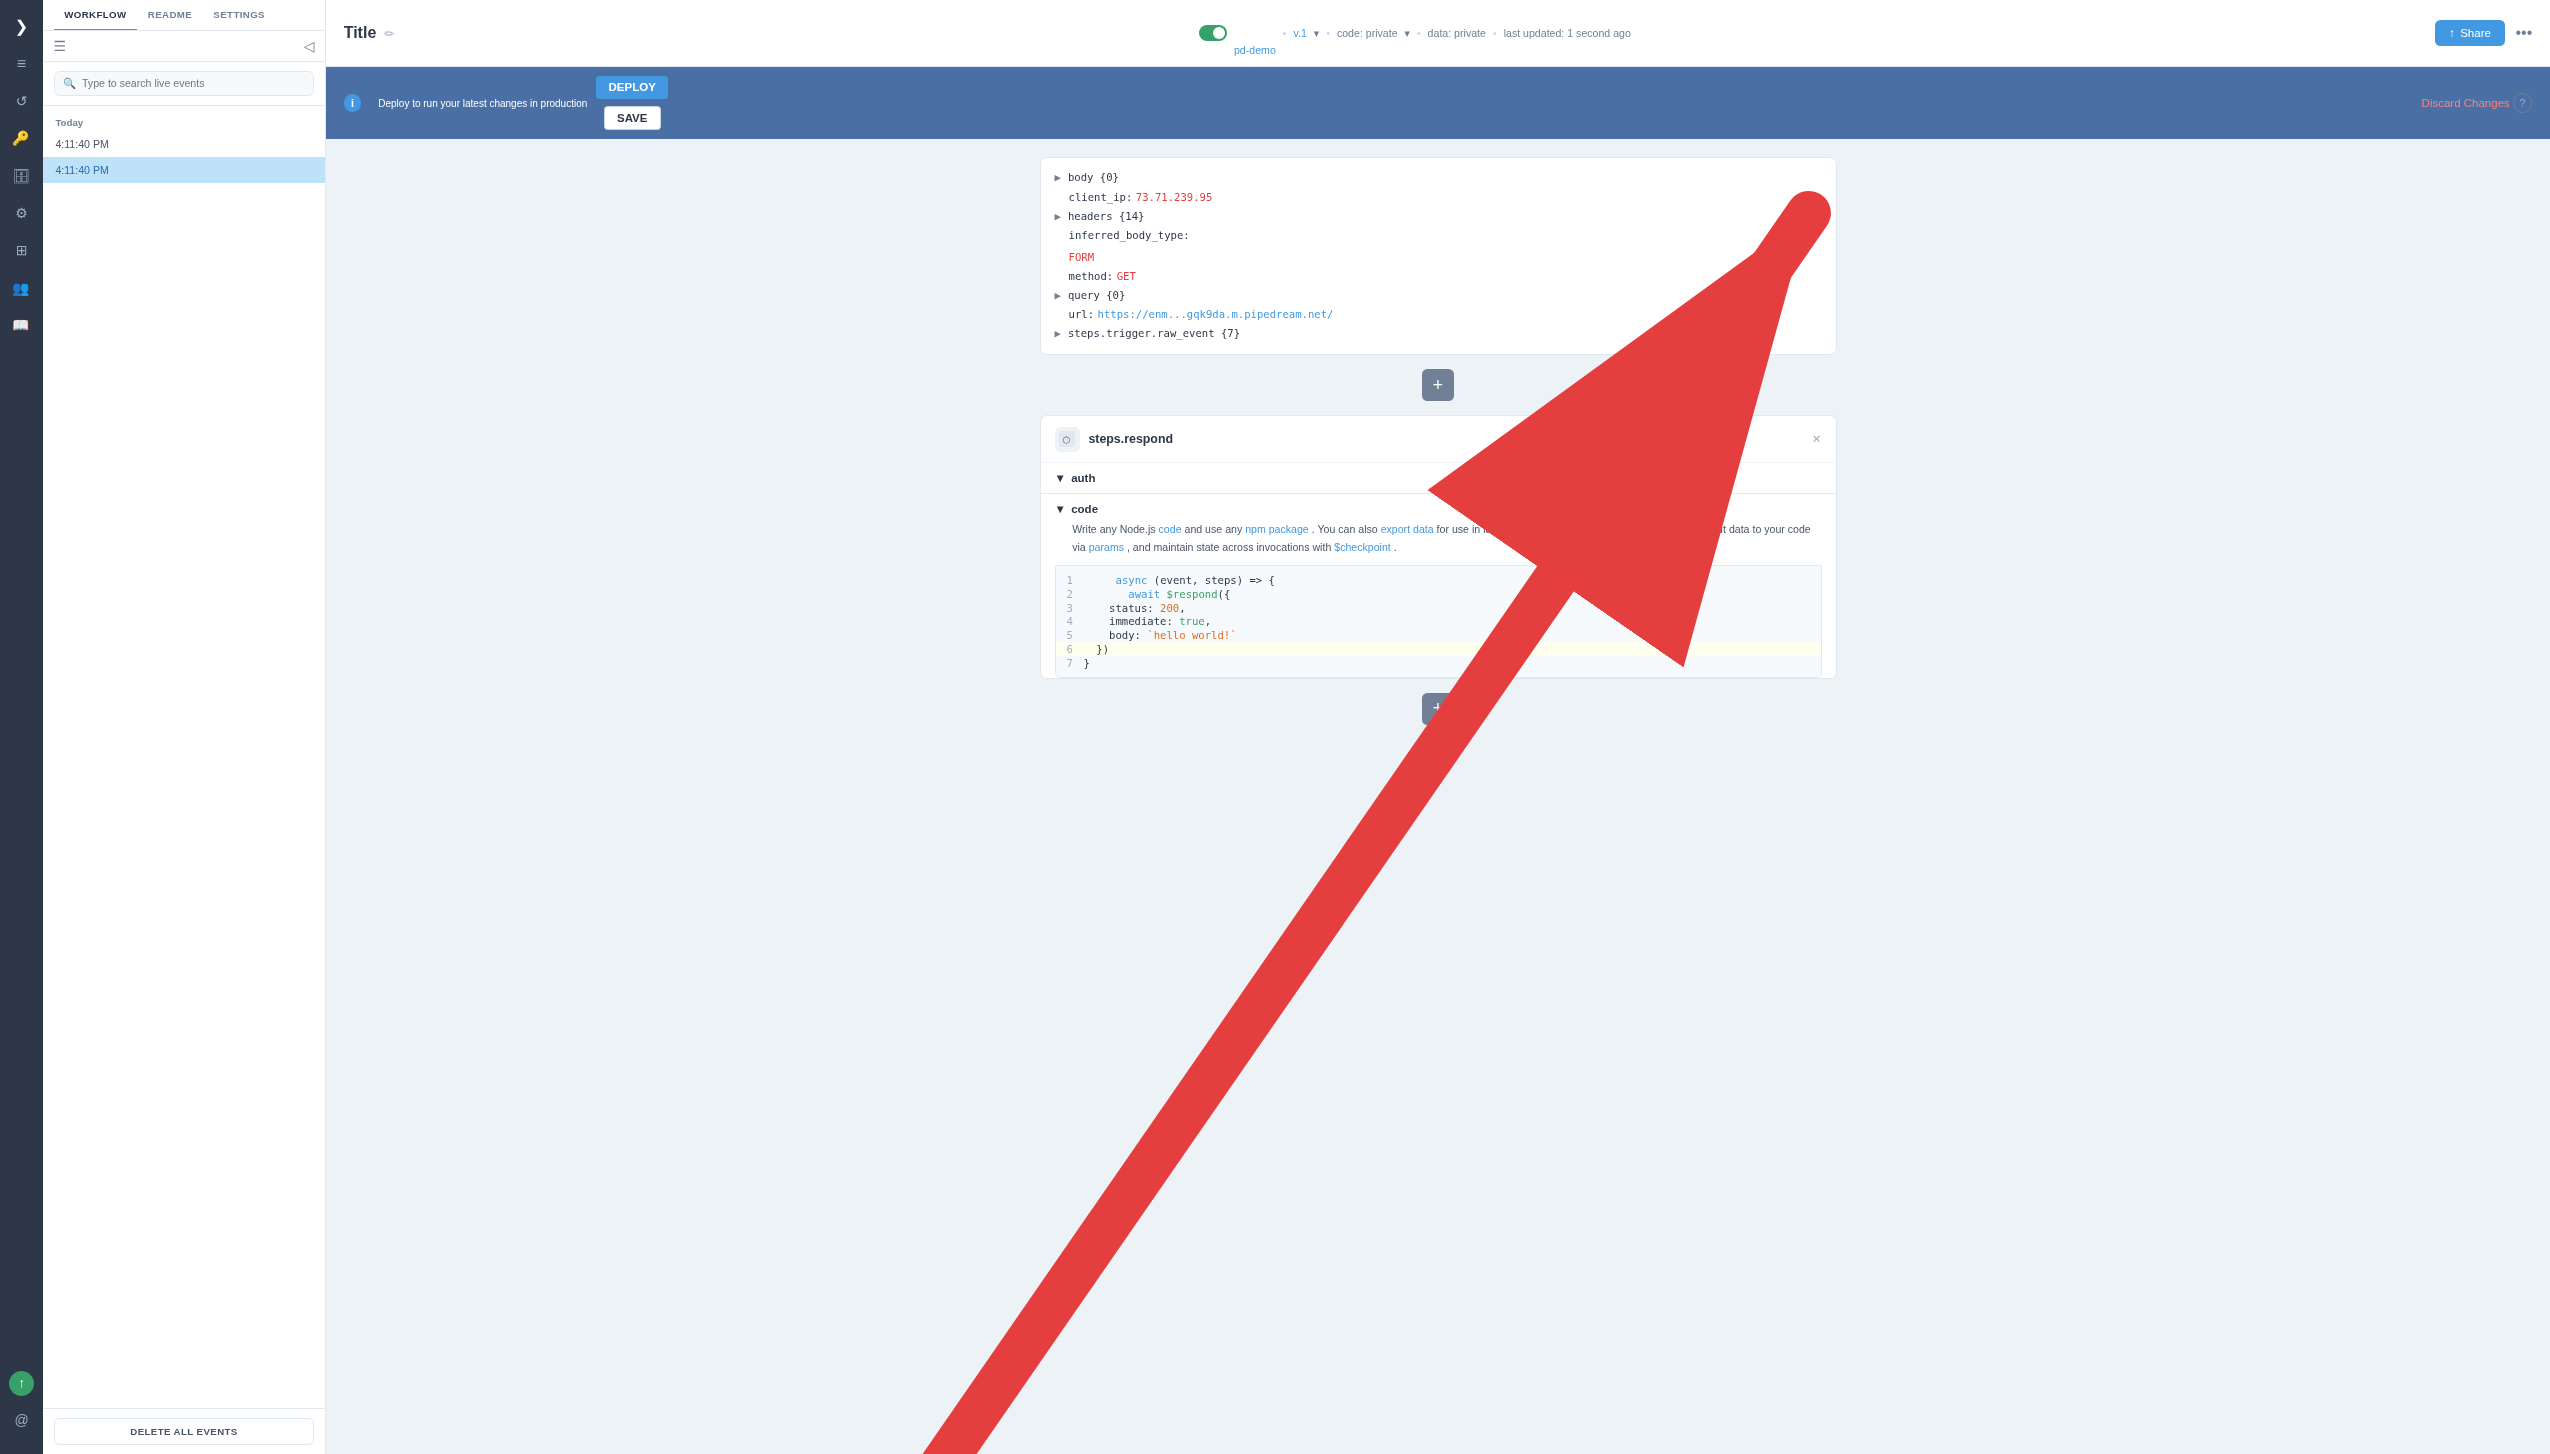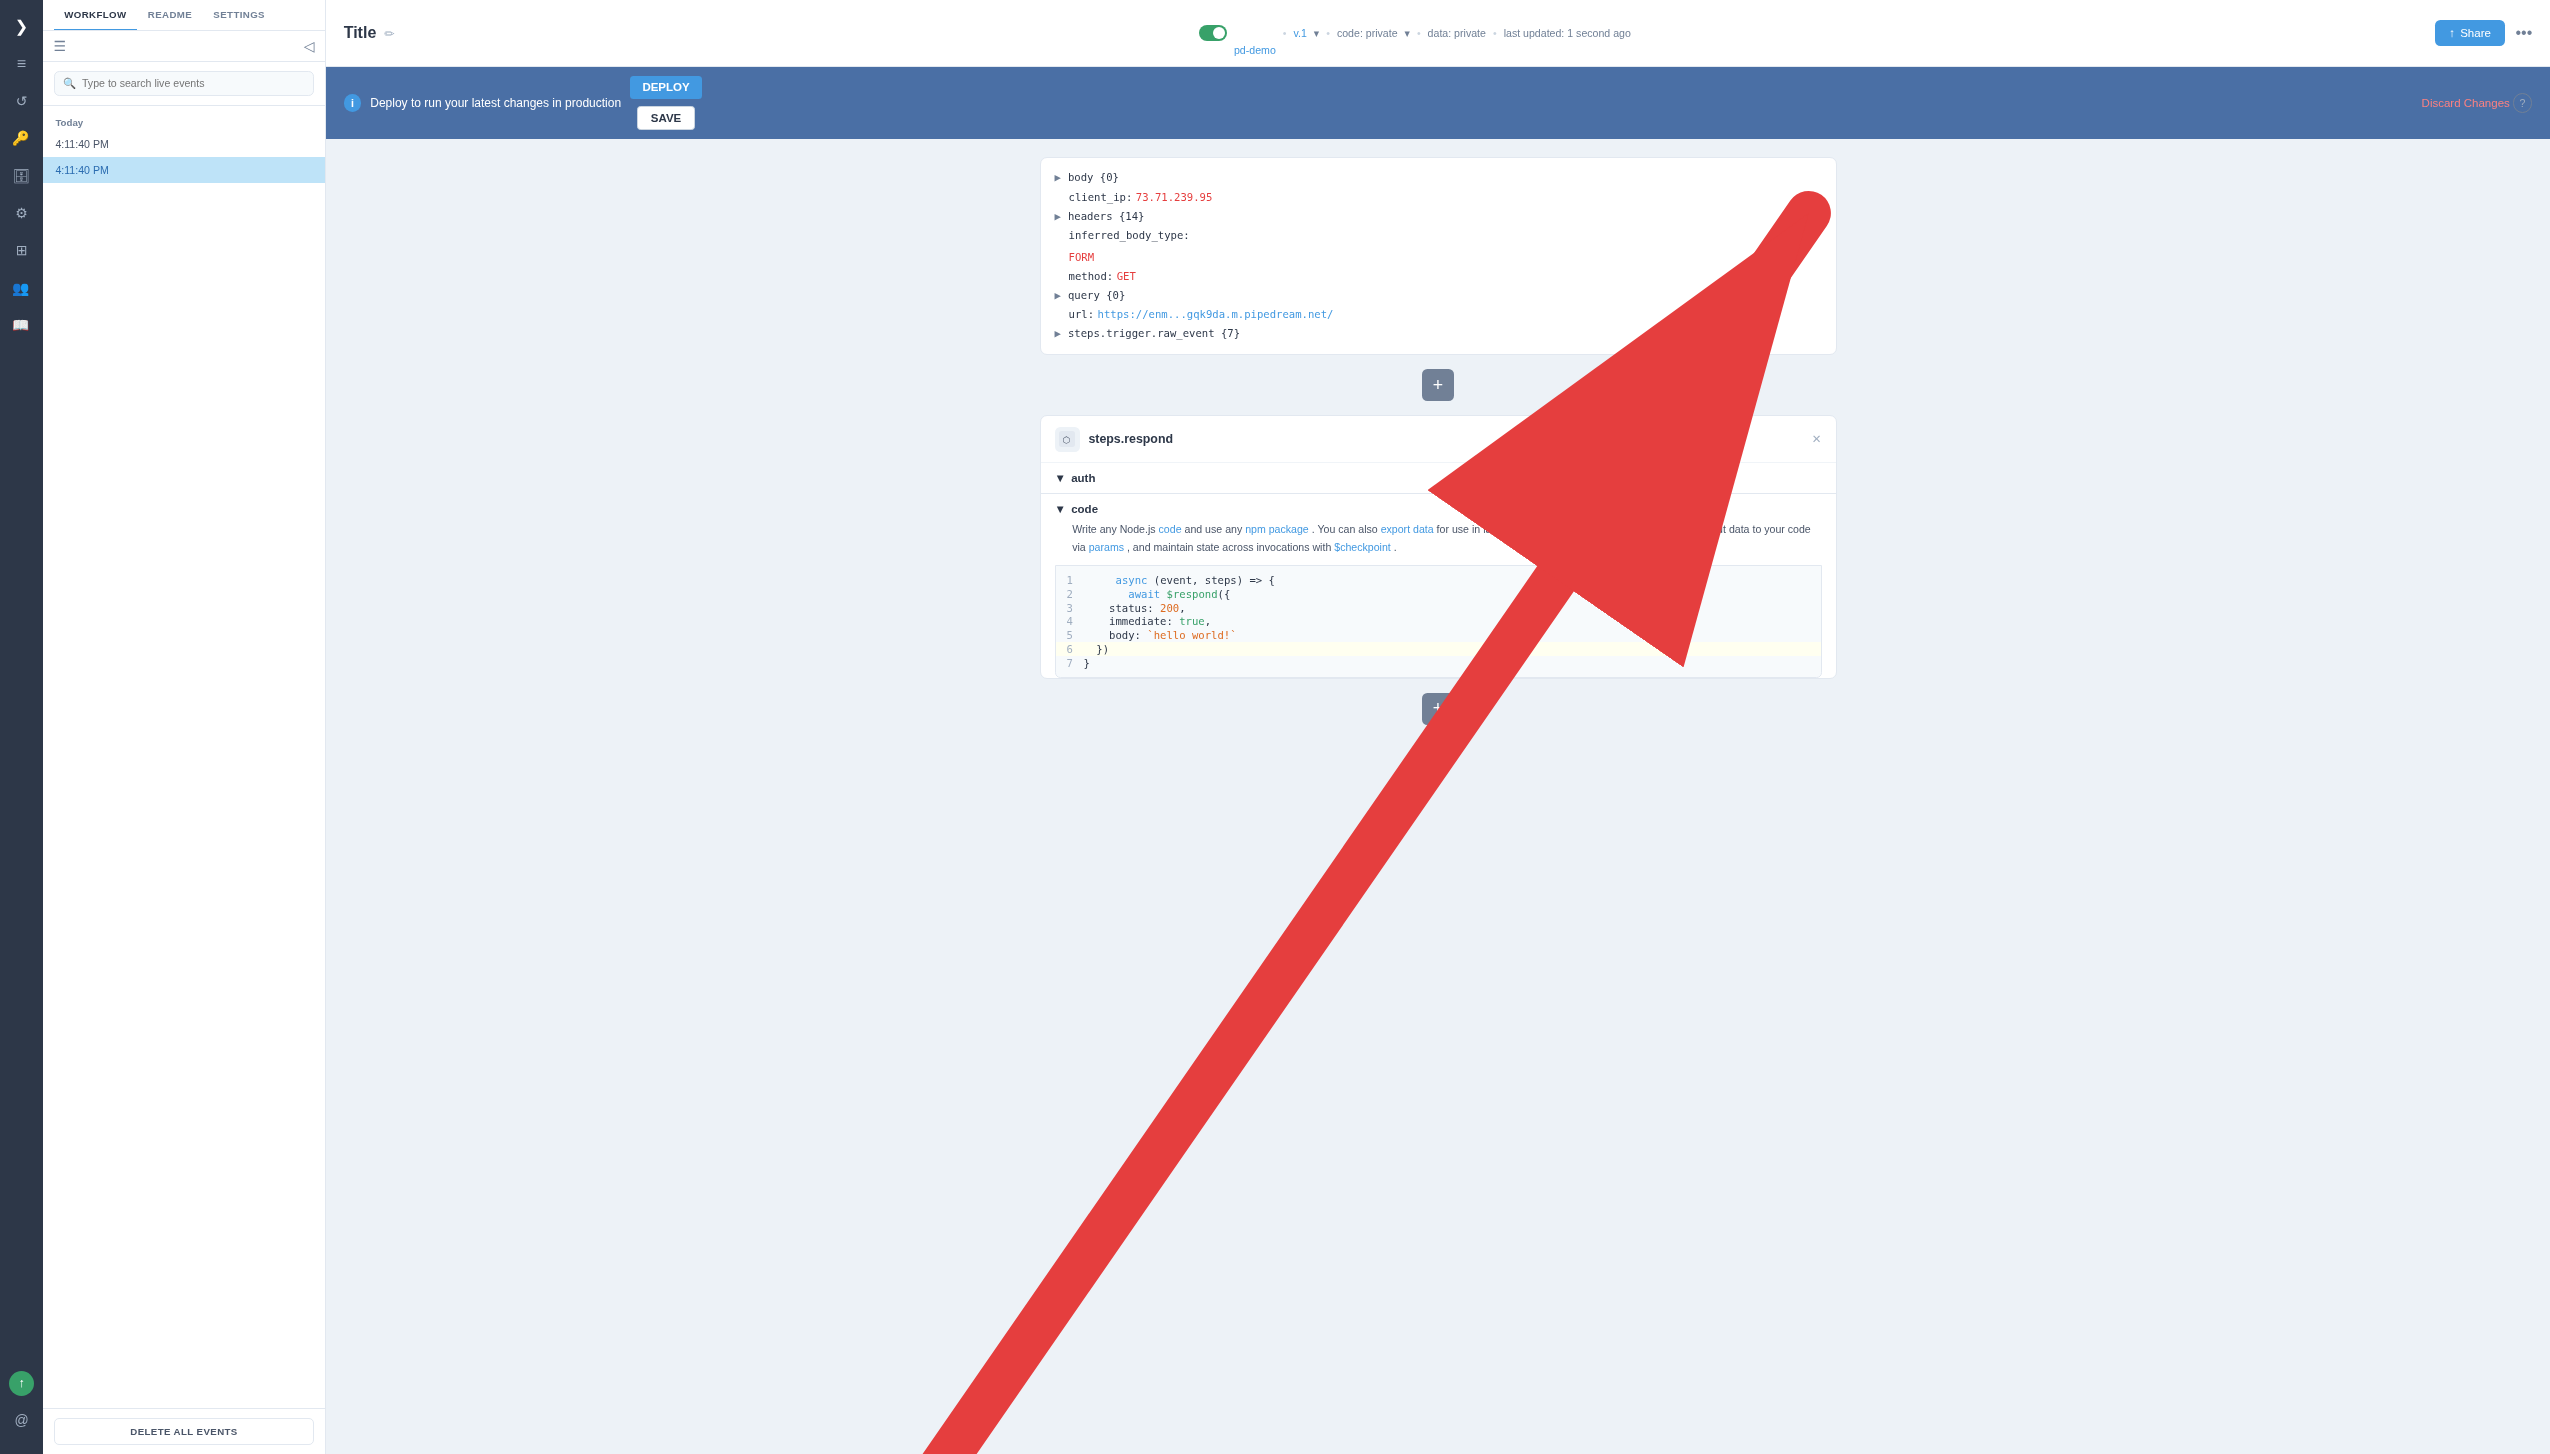--- a/index.html
+++ b/index.html
@@ -195,21 +195,21 @@
     .deploy-banner-left { display: flex; align-items: center; gap: 8.9px; }
     .deploy-info-icon {
       width: 17.7px; height: 17.7px;
       background: #4299e1;
       border-radius: 50%;
       display: flex; align-items: center; justify-content: center;
       color: white;
       font-size: 10.6px;
       font-weight: bold;
     }
-    .deploy-text { font-size: 12px; color: #fff; }
+    .deploy-text { font-size: 10px; color: #fff; margin-left: 8px; }
     .deploy-actions { display: flex; gap: 7px; align-items: center; flex-direction: column; }
     .deploy-btn {
       background: #4299e1;
       color: white;
       border: none;
       padding: 5.3px 12.4px;
       border-radius: 3.5px;
       font-size: 11.5px;
       font-weight: 600;
       cursor: pointer;

